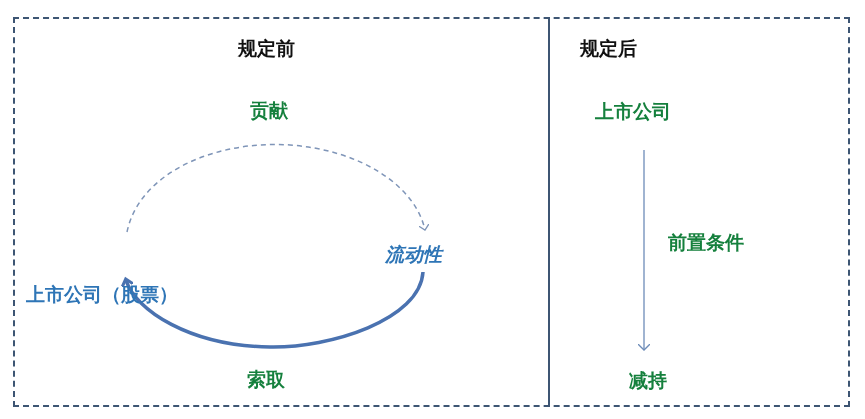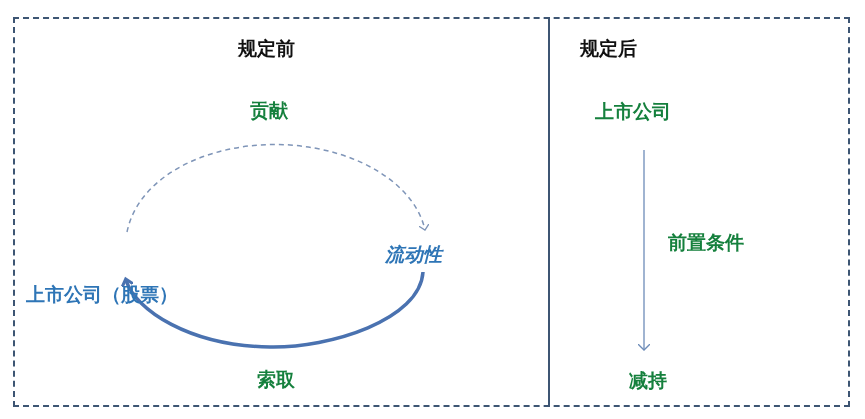--- a/index.html
+++ b/index.html
@@ -37,18 +37,18 @@
 
   <path d="M423,272 C420,320 330,348 270,347 C190,346 135,310 126,280" fill="none" stroke="#4a72b0" stroke-width="3.5" marker-end="url(#solidHead)"></path>
 
   <line x1="644" y1="150" x2="644" y2="350" stroke="#6d8cb8" stroke-width="1.3" marker-end="url(#openHeadThin)"></line>
 </svg>
 
 <div class="lbl black" style="left:238px; top:36px;">规定前</div>
 <div class="lbl red" style="left:250px; top:98px;">贡献</div>
 <div class="lbl blue" style="left:26px; top:242px;margin-top:40px;">上市公司（股票）</div>
 <div class="lbl blue" style="left:385px; top:242px;font-style:italic;">流动性</div>
-<div class="lbl red" style="left:257px; top:367px;text-align:center;">索取</div>
+<div class="lbl red" style="left:247px; top:367px;text-align:center;">索取</div>
 
 <div class="lbl black" style="left:580px; top:36px;font-family:Liberation Mono, monospace;">规定后</div>
 <div class="lbl red" style="left:595px; top:99px;">上市公司</div>
 <div class="lbl red" style="left:668px; top:230px;">前置条件</div>
 <div class="lbl red" style="left:629px; top:368px;">减持</div>
 
 </body></html>

